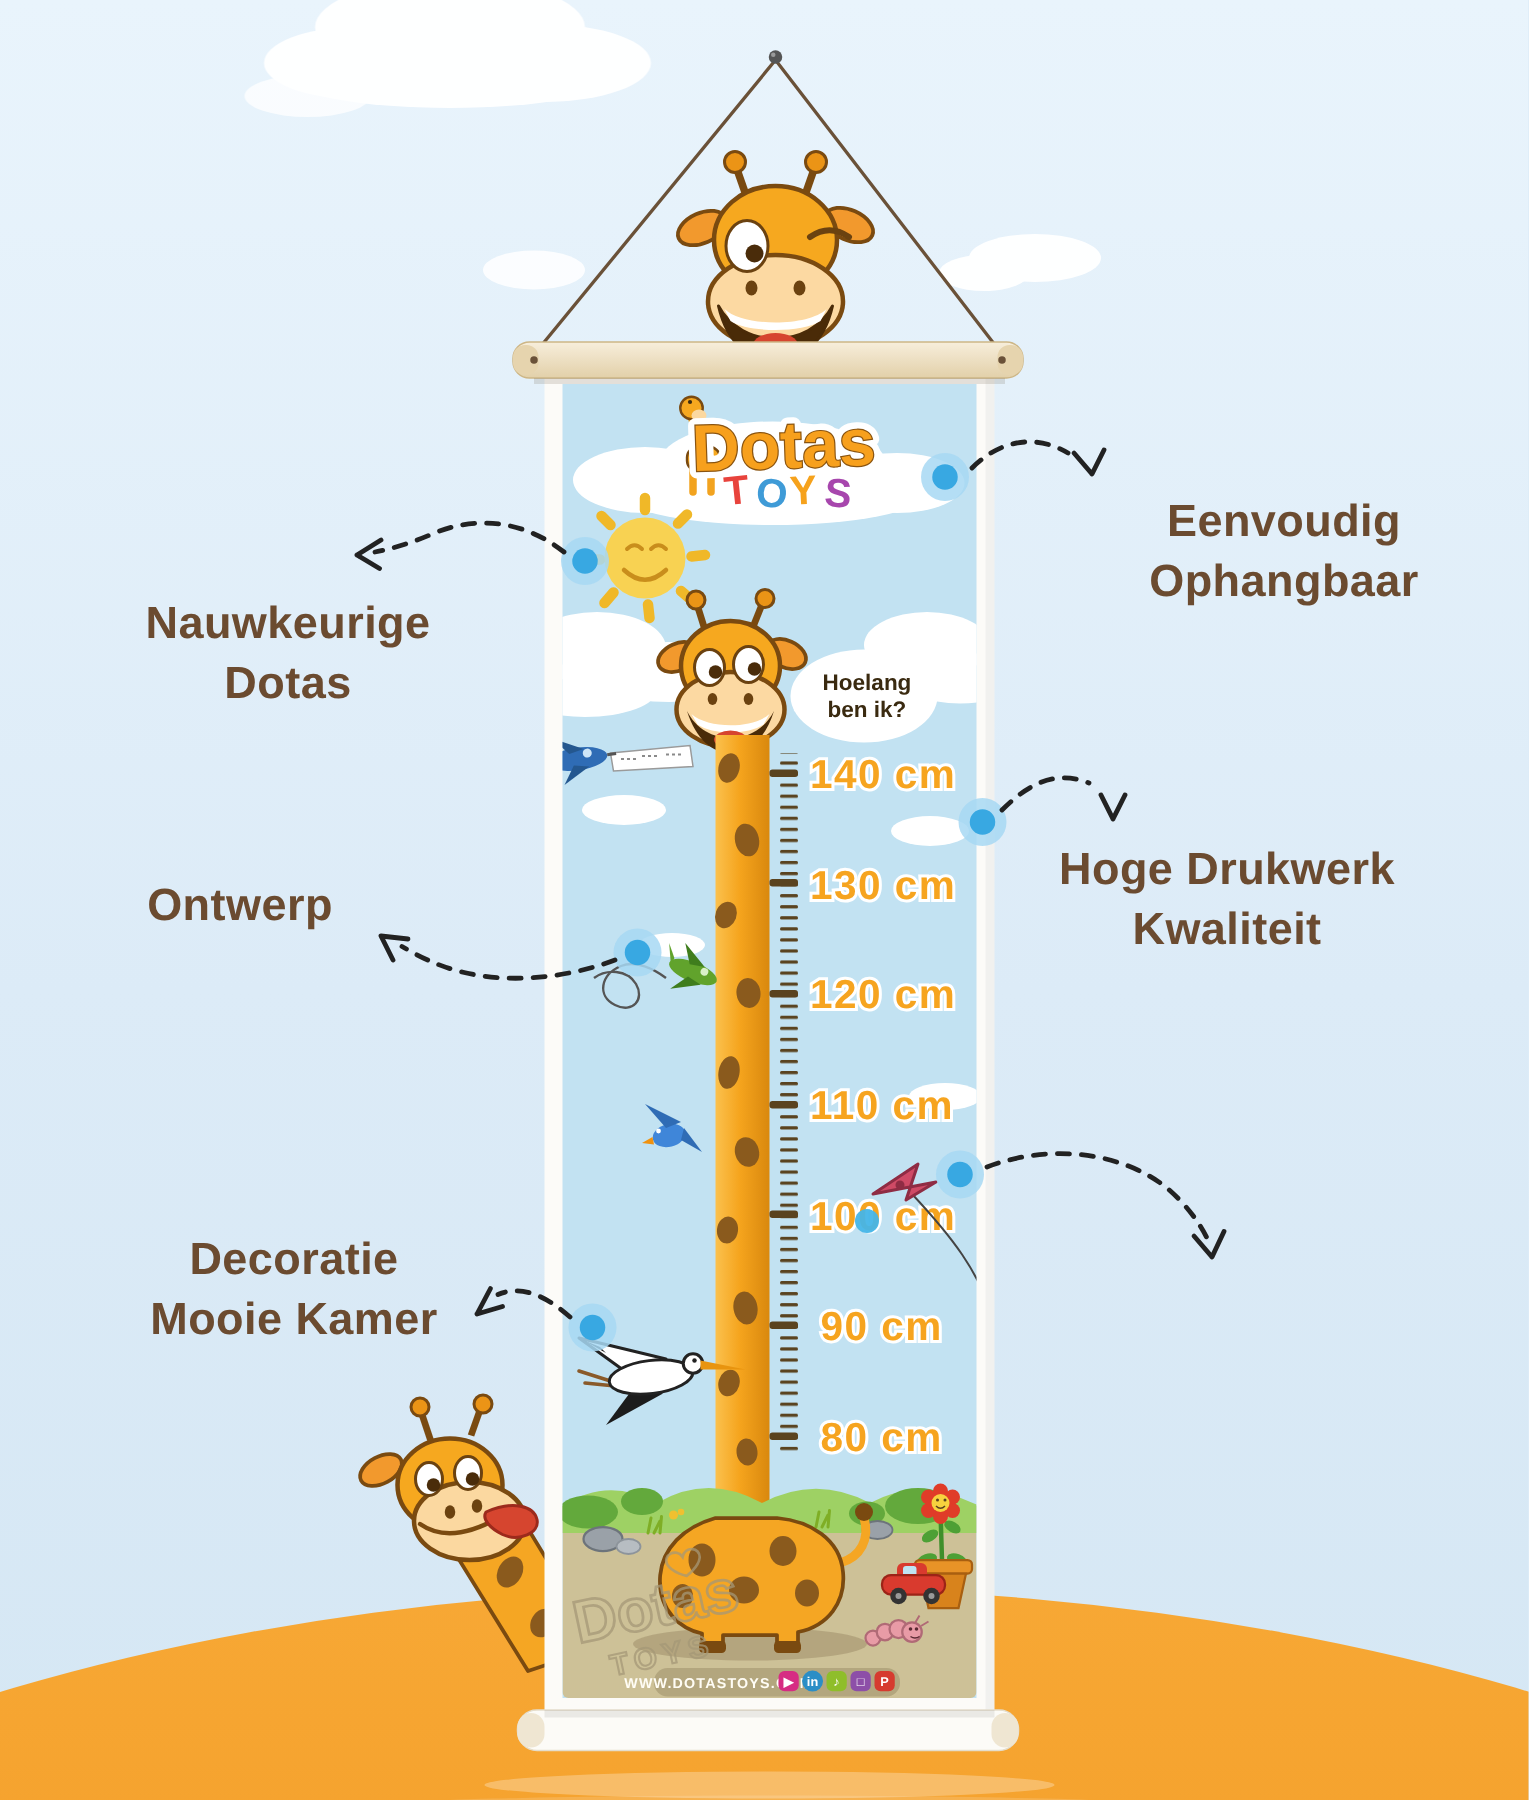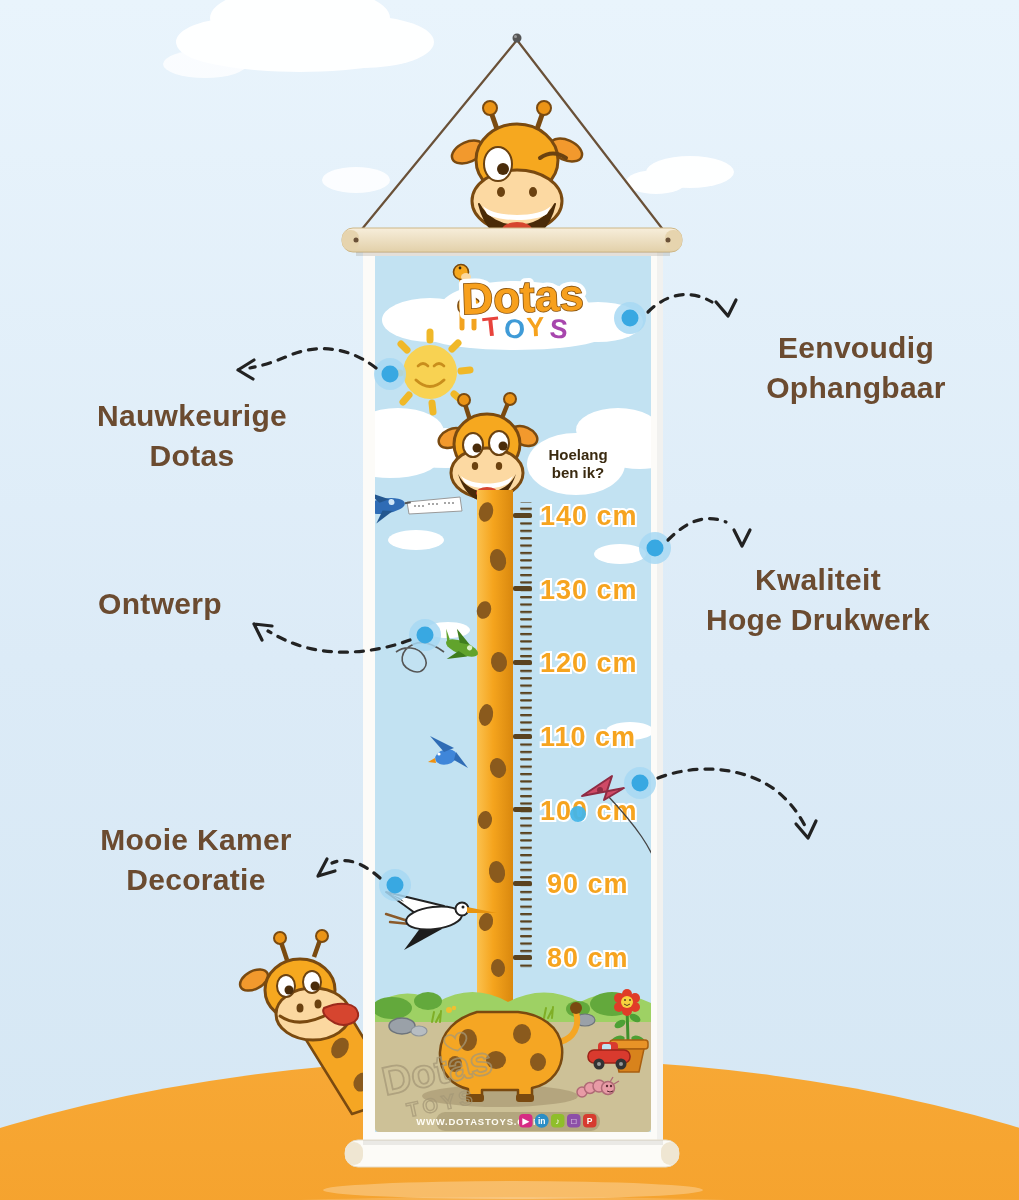--- a/index.html
+++ b/index.html
@@ -475,21 +475,21 @@
   <div>Dotas</div>
 </div>
 <div class="callout" style="left:696px;top:328px;width:320px;">
   <div>Eenvoudig</div>
   <div>Ophangbaar</div>
 </div>
 <div class="callout" style="left:10px;top:584px;width:300px;">
   <div>Ontwerp</div>
 </div>
 <div class="callout" style="left:658px;top:560px;width:320px;">
+  <div>Hoge Drukwerk</div>
   <div>Kwaliteit</div>
-  <div>Hoge Drukwerk</div>
 </div>
 <div class="callout" style="left:36px;top:820px;width:320px;">
+  <div>Decoratie</div>
   <div>Mooie Kamer</div>
-  <div>Decoratie</div>
 </div>
 
 </div>
 
 </body></html>

